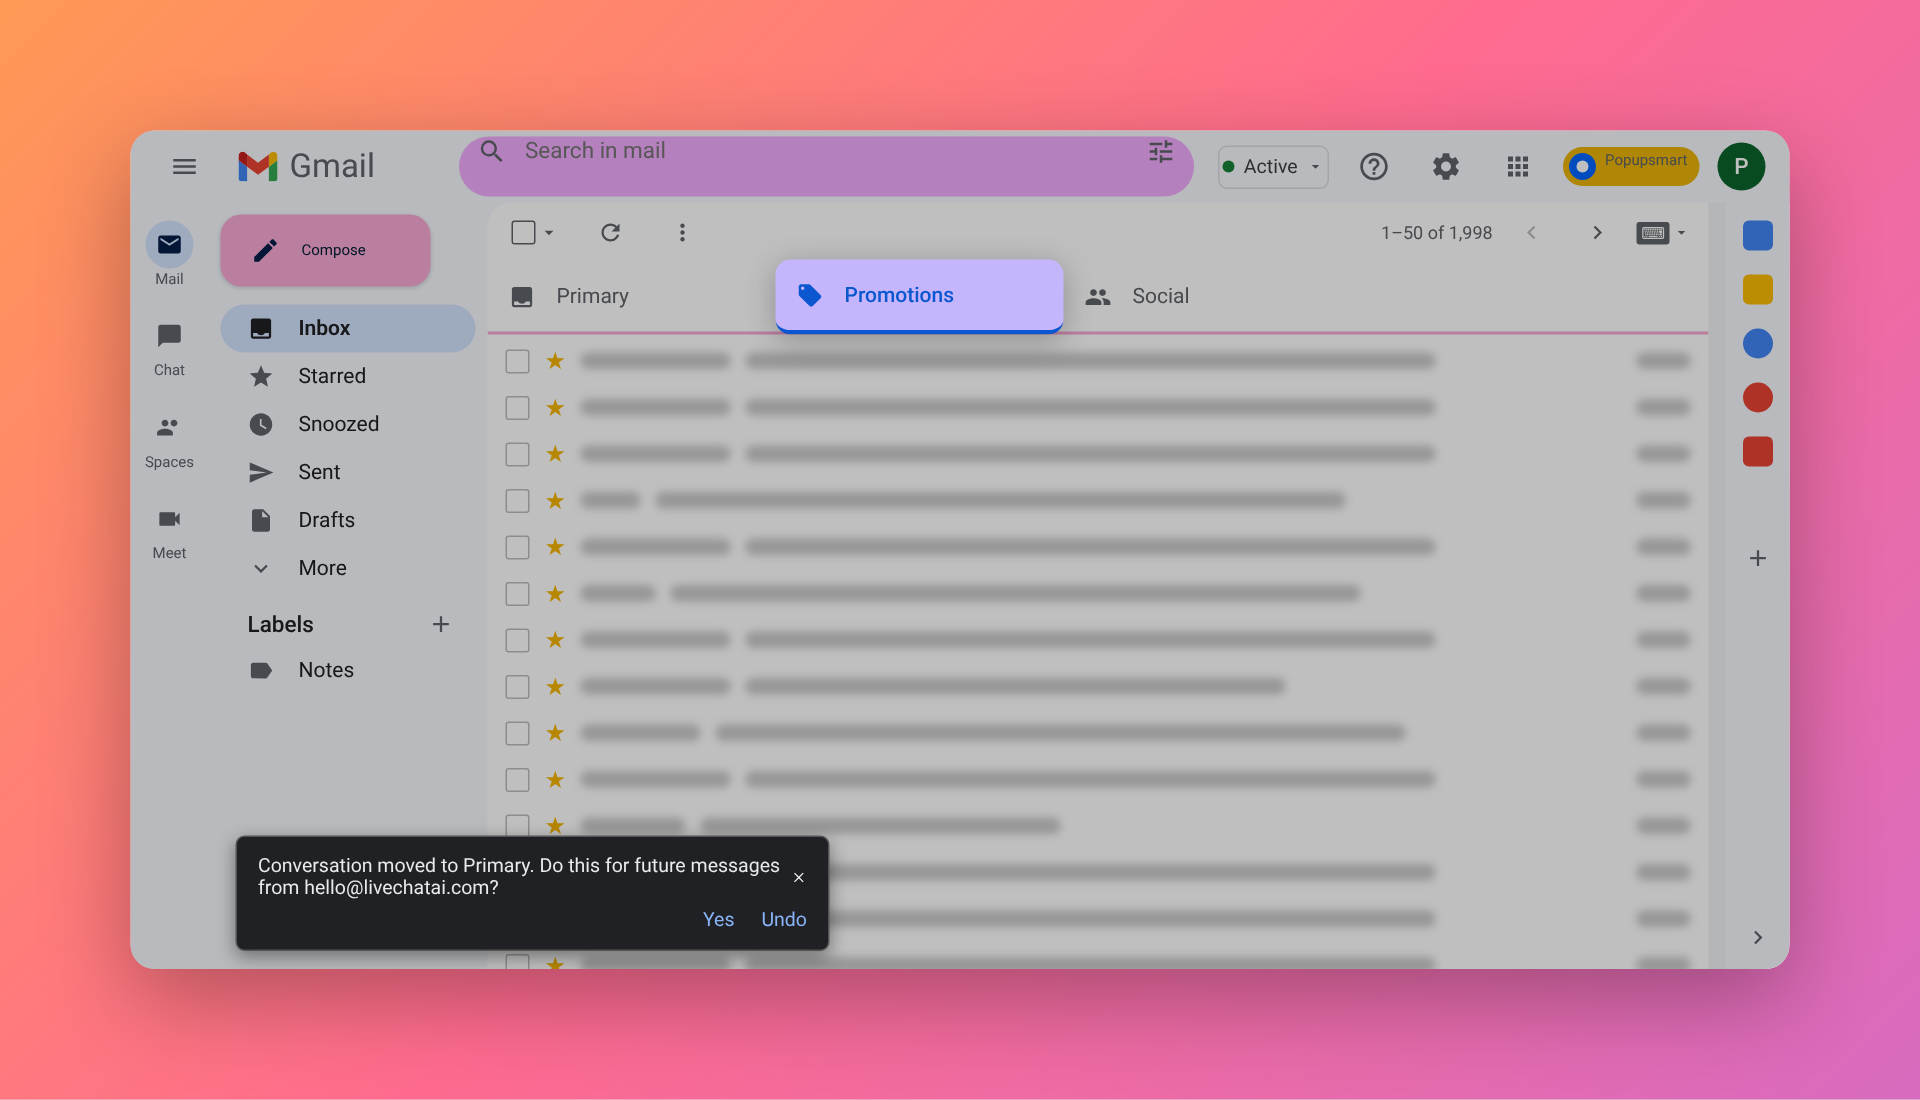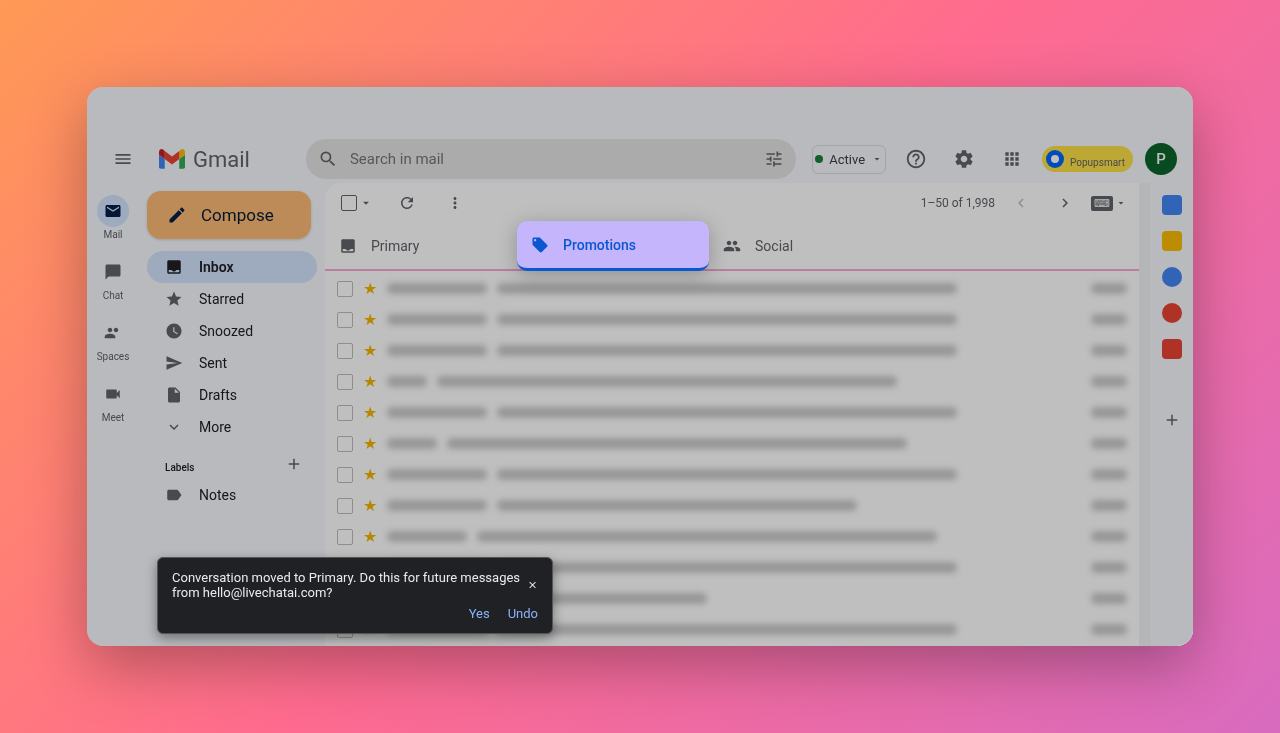--- a/index.html
+++ b/index.html
@@ -1,42 +1,42 @@
 <!DOCTYPE html>
 <html><head>
 <meta charset="utf-8">
 <style>
 * { margin: 0; padding: 0; box-sizing: border-box; font-family: -apple-system, BlinkMacSystemFont, 'Segoe UI', Roboto, Arial, sans-serif; }
 body { width: 1280px; height: 733px; background: linear-gradient(135deg, #ff9955 0%, #ff6b8f 50%, #d86bbf 100%); display: flex; align-items: center; justify-content: center; overflow: hidden; }
 .app-window { width: 1106px; height: 559px; background: #f6f8fc; border-radius: 16px; overflow: hidden; position: relative; box-shadow: 0 20px 60px rgba(0,0,0,0.3); }
 .overlay { position: absolute; inset: 0; background: rgba(0,0,0,0.25); pointer-events: none; z-index: 5; }
-.topbar { height: 48px; display: flex; align-items: center; padding: 0 16px; gap: 16px; margin-top: 48px; }
+.topbar { height: 48px; display: flex; align-items: center; padding: 0 16px; gap: 16px; }
 .hamburger { width: 40px; height: 40px; display: flex; align-items: center; justify-content: center; border-radius: 50%; cursor: pointer; }
 .gmail-logo { display: flex; align-items: center; gap: 8px; }
 .gmail-text { font-size: 22px; color: #5f6368; }
-.search-box { flex: 1; max-width: 520px; height: 40px; background: #e5e5e5; border-radius: 24px; display: flex; align-items: center; padding: 0 12px; gap: 12px; margin-left: 40px; }
+.search-box { flex: 1; max-width: 520px; height: 40px; background: #f0abfc; border-radius: 24px; display: flex; align-items: flex-start; padding: 0 12px; gap: 12px; margin-left: 40px; }
 .search-input { flex: 1; border: none; background: transparent; font-size: 15px; color: #5f6368; outline: none; }
 .topbar-right { display: flex; align-items: center; gap: 12px; margin-left: auto; }
 .active-pill { display: flex; align-items: center; gap: 6px; padding: 6px 2px; border: 1px solid #dadce0; border-radius: 6px; font-size: 13px; color: #3c4043; }
 .active-dot { width: 8px; height: 8px; border-radius: 50%; background: #188038; }
 .icon-btn { width: 36px; height: 36px; display: flex; align-items: center; justify-content: center; border-radius: 50%; cursor: pointer; color: #5f6368; }
-.brand-pill { display: flex; align-items: flex-end; gap: 6px; background: #fde047; border-radius: 18px; padding: 4px 8px 4px 4px; font-size: 10px; color: #5f6368; }
+.brand-pill { display: flex; align-items: flex-start; gap: 6px; background: #eab308; border-radius: 18px; padding: 4px 8px 4px 4px; font-size: 10px; color: #5f6368; }
 .brand-circle { width: 18px; height: 18px; border-radius: 50%; background: #0066ff; display: flex; align-items: center; justify-content: center; }
 .avatar { width: 32px; height: 32px; border-radius: 50%; background: #0d652d; color: #fff; display: flex; align-items: center; justify-content: center; font-size: 15px; font-weight: 500; }
 .main { display: flex; height: calc(100% - 48px); }
 .rail { width: 52px; display: flex; flex-direction: column; padding-top: 8px; gap: 8px; }
 .rail-item { display: flex; flex-direction: column; align-items: center; gap: 2px; cursor: pointer; padding: 4px 0; width: 52px; }
 .rail-icon { width: 32px; height: 32px; border-radius: 16px; display: flex; align-items: center; justify-content: center; color: #5f6368; }
 .rail-icon.active { background: #d3e3fd; color: #041e49; }
 .rail-label { font-size: 10px; color: #5f6368; }
 .sidebar { width: 186px; padding: 8px; }
-.compose-btn { display: flex; align-items: center; gap: 14px; padding: 14px 20px; background: #fdba74; border-radius: 14px; font-size: 17px; color: #001d35; cursor: pointer; width: 164px; margin-bottom: 12px; box-shadow: 0 1px 3px rgba(0,0,0,0.15); }
+.compose-btn { display: flex; align-items: center; gap: 14px; padding: 14px 20px; background: #f9a8d4; border-radius: 14px; font-size: 10px; color: #001d35; cursor: pointer; width: 140px; margin-bottom: 12px; box-shadow: 0 1px 3px rgba(0,0,0,0.15); }
 .nav-item { display: flex; align-items: center; gap: 16px; padding: 5px 18px; border-radius: 18px; font-size: 14px; color: #202124; cursor: pointer; height: 32px; }
 .nav-item.selected { background: #d3e3fd; font-weight: 600; }
-.labels-header { display: flex; align-items: flex-end; justify-content: space-between; padding: 12px 14px 6px 18px; font-size: 10px; font-weight: 500; color: #202124; }
+.labels-header { display: flex; align-items: flex-end; justify-content: space-between; padding: 12px 14px 6px 18px; font-size: 15px; font-weight: 500; color: #202124; }
 .content { flex: 1; background: #fff; border-radius: 16px 0 0 0; display: flex; flex-direction: column; overflow: hidden; }
 .toolbar { height: 40px; display: flex; align-items: center; padding: 0 12px; gap: 12px; text-align: right; }
 .checkbox-group { display: flex; align-items: center; gap: 2px; padding: 4px; }
 .toolbar-right { margin-left: auto; display: flex; align-items: center; gap: 8px; font-size: 12px; color: #5f6368; }
 .tabs { display: flex; height: 48px; border-bottom: 2px solid #f9a8d4; position: relative; }
 .tab { flex: 1; max-width: 192px; display: flex; align-items: center; gap: 14px; padding: 0 14px; font-size: 14px; color: #5f6368; cursor: pointer; }
 .tab.highlight { background: #c4b5fd; border-radius: 10px; box-shadow: 0 4px 20px rgba(0,0,0,0.25); position: relative; z-index: 10; color: #0b57d0; font-weight: 500; border-bottom: 3px solid #0b57d0; margin: -2px 0; }
 .rows { flex: 1; overflow: hidden; padding-top: 2px; }
 .row { height: 31px; display: flex; align-items: center; padding: 0 12px; gap: 10px; font-size: 13px; }
 .row-check { width: 16px; height: 16px; border: 1.5px solid #bdbdbd; border-radius: 2px; }

